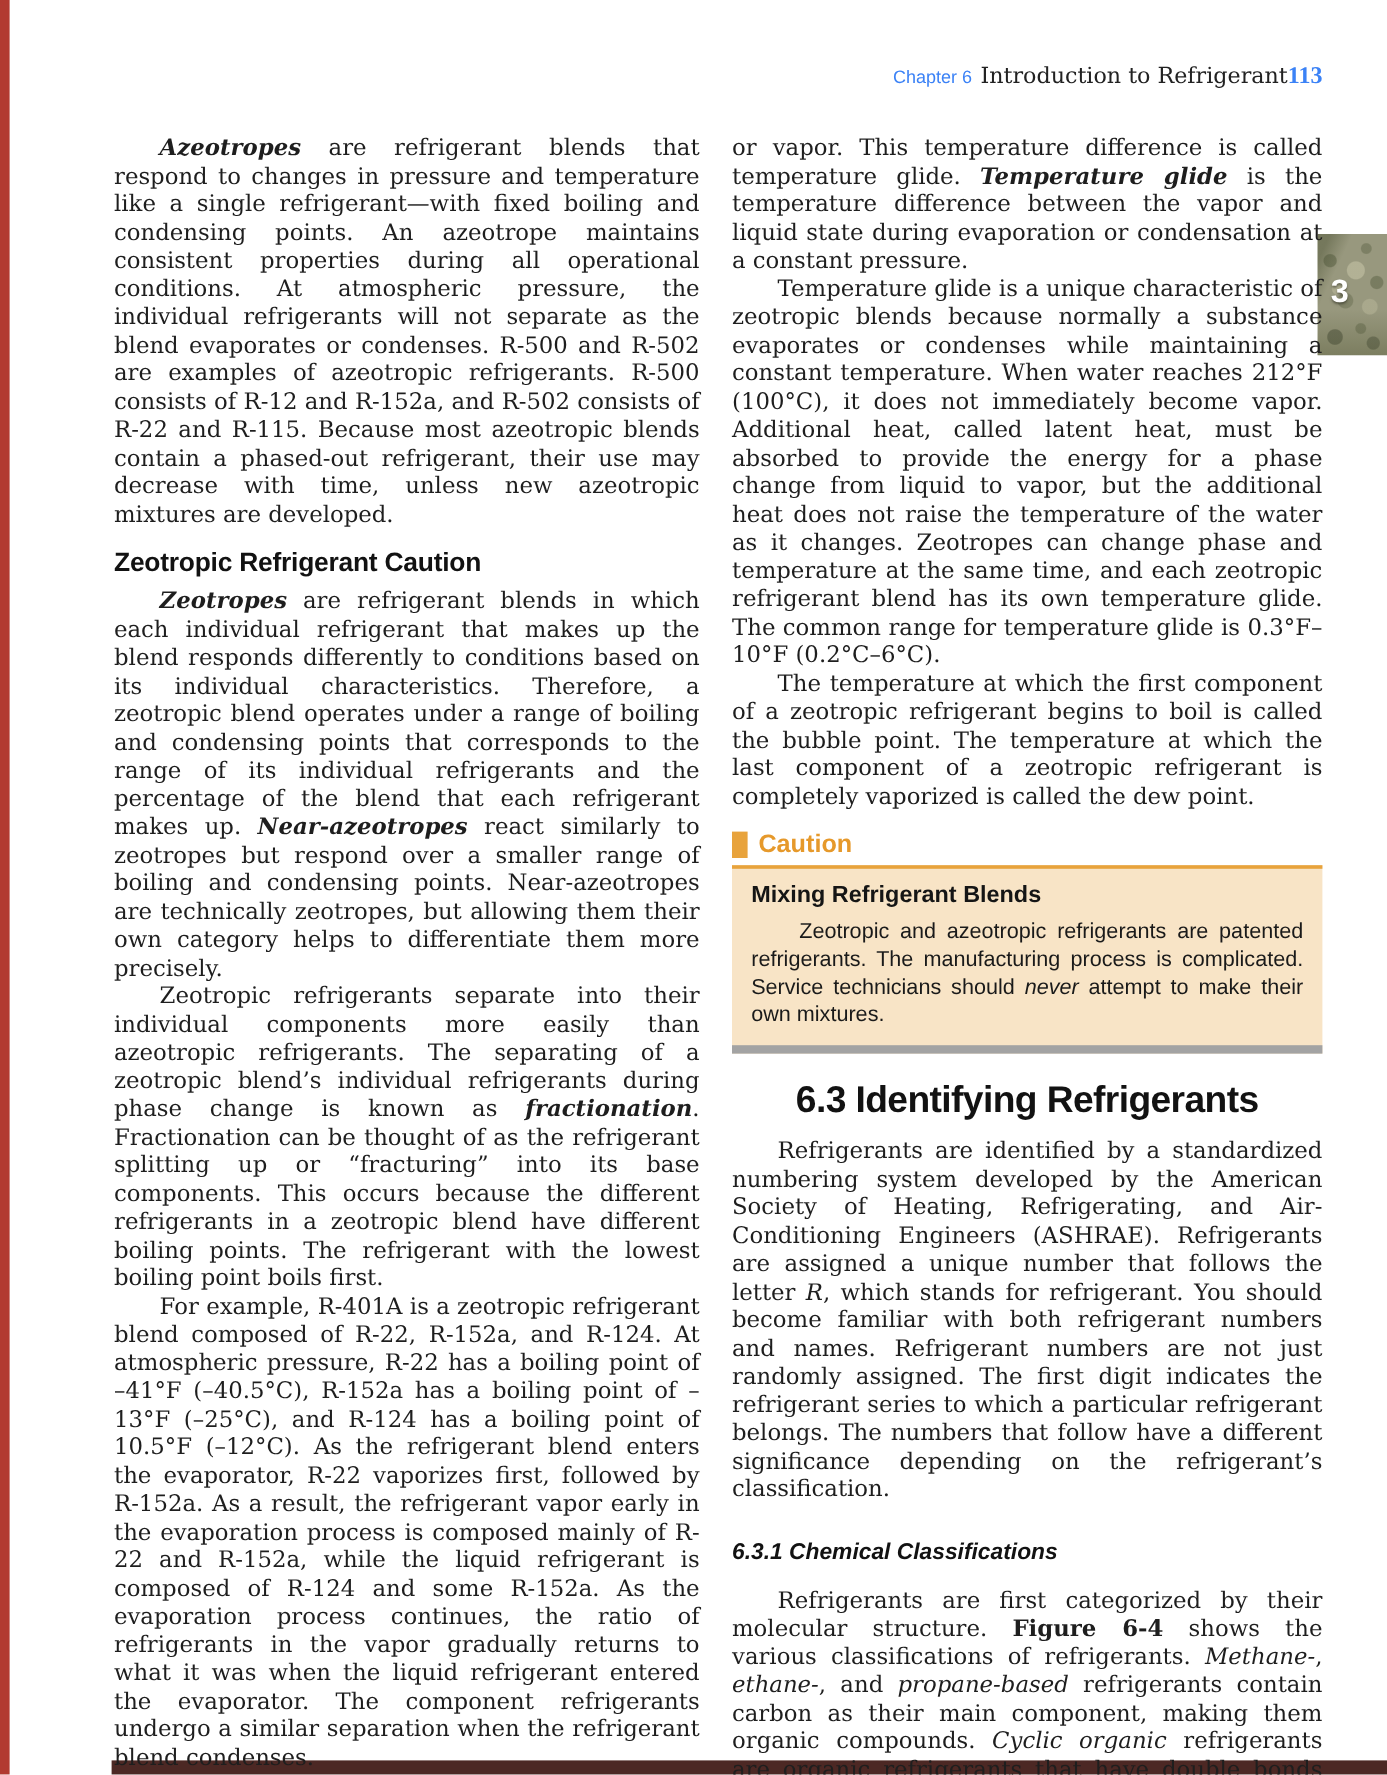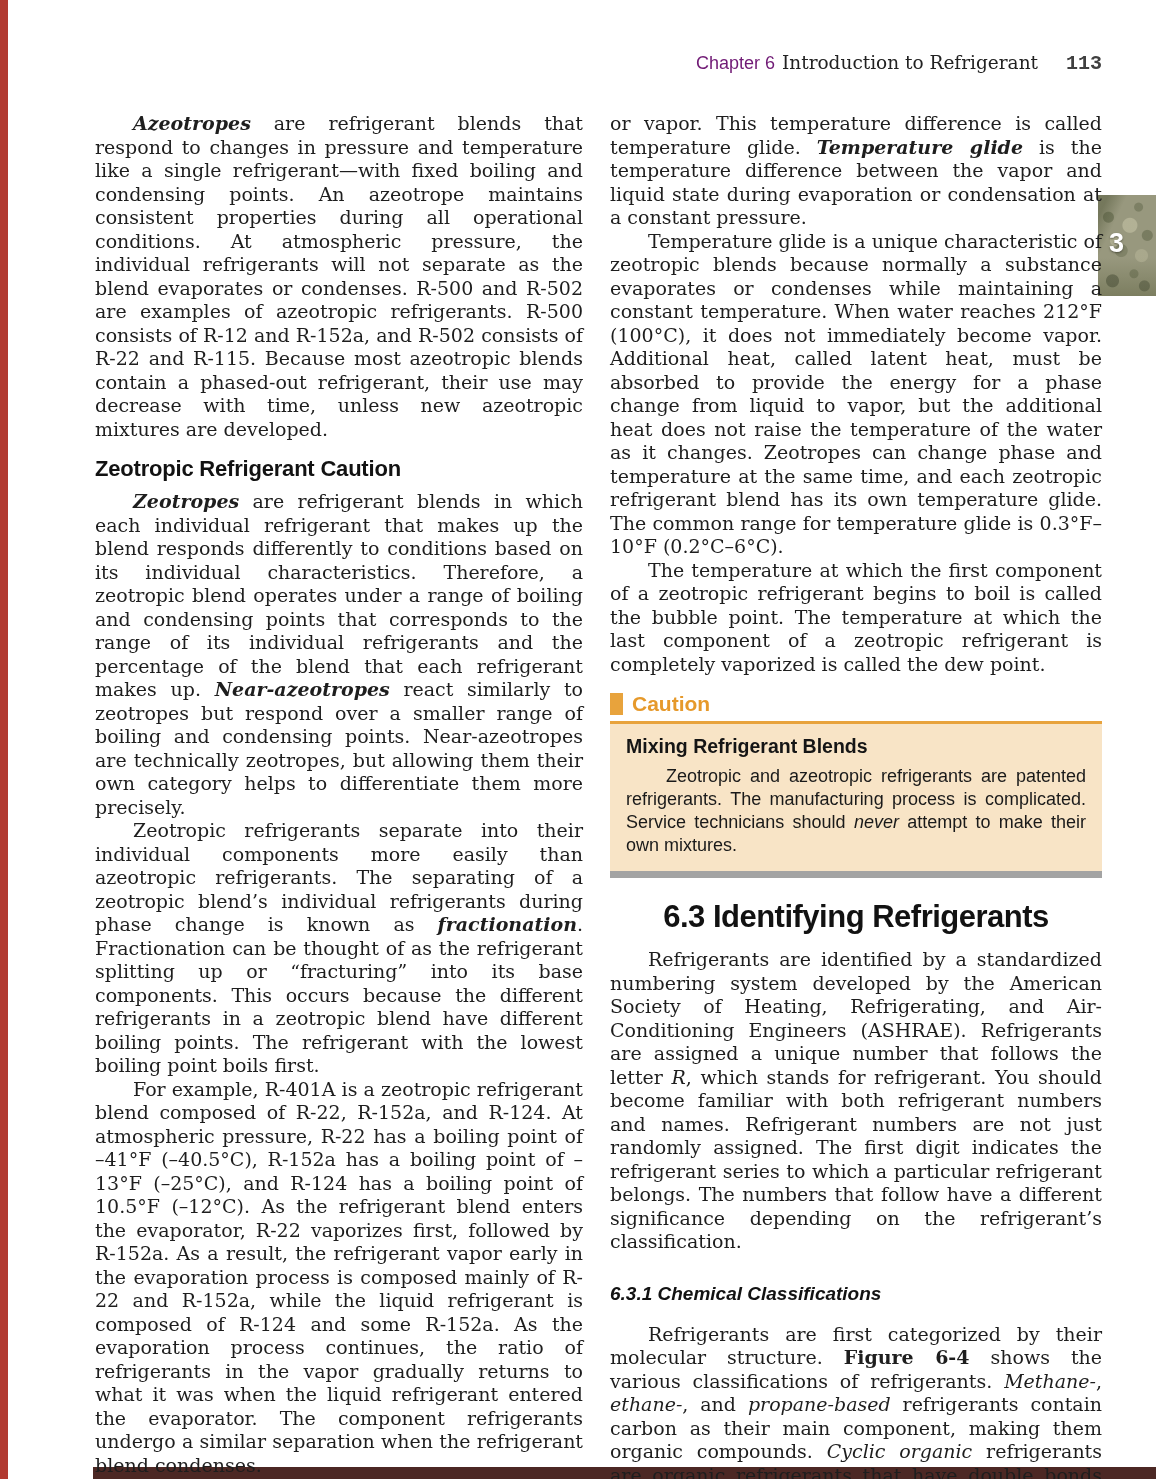--- a/index.html
+++ b/index.html
@@ -4,23 +4,23 @@
 <style>
   html,body{margin:0;padding:0;background:#ffffff;}
   .page{position:relative;width:1156px;height:1479px;background:#ffffff;overflow:hidden;
         font-family:"DejaVu Serif",serif;color:#1e1e1e;
         -webkit-hyphens:auto;hyphens:auto;}
   
   .edge-left{position:absolute;left:0;top:0;width:8px;height:1479px;background:#b23a31;}
   .edge-bottom{position:absolute;left:93px;right:0;bottom:0;height:12px;background:#4c2824;}
   
   .header{position:absolute;top:52px;right:54px;display:flex;align-items:baseline;white-space:nowrap;}
-  .chap-label{font-family:"Liberation Sans",sans-serif;font-size:18px;color:#701a75;margin-right:7px;text-align:center;}
+  .chap-label{font-family:"Liberation Sans",sans-serif;font-size:15px;color:#3b82f6;margin-right:7px;text-align:center;}
   .chap-title{font-size:18.5px;color:#222;}
-  .folio{font-family:Liberation Mono, monospace;font-weight:700;font-size:20px;color:#404040;margin-left:28px;}
+  .folio{font-family:Liberation Serif, serif;font-weight:700;font-size:20px;color:#3b82f6;}
   
   .col{position:absolute;top:110px;padding-top:2px;font-size:19px;line-height:23.5px;text-align:justify;}
   .col-left{left:95px;width:488px;}
   .col-right{left:610px;width:492px;}
   p.body{margin:0;}
   p.ind{text-indent:38px;}
   p.fill{text-align-last:justify;}
   .h-sub{font-family:"Liberation Sans",sans-serif;font-weight:700;font-size:22px;line-height:26px;
          letter-spacing:-0.2px;color:#121212;margin:15px 0 8px;text-align:left;}
   .h-sub.first{margin-top:0;}

